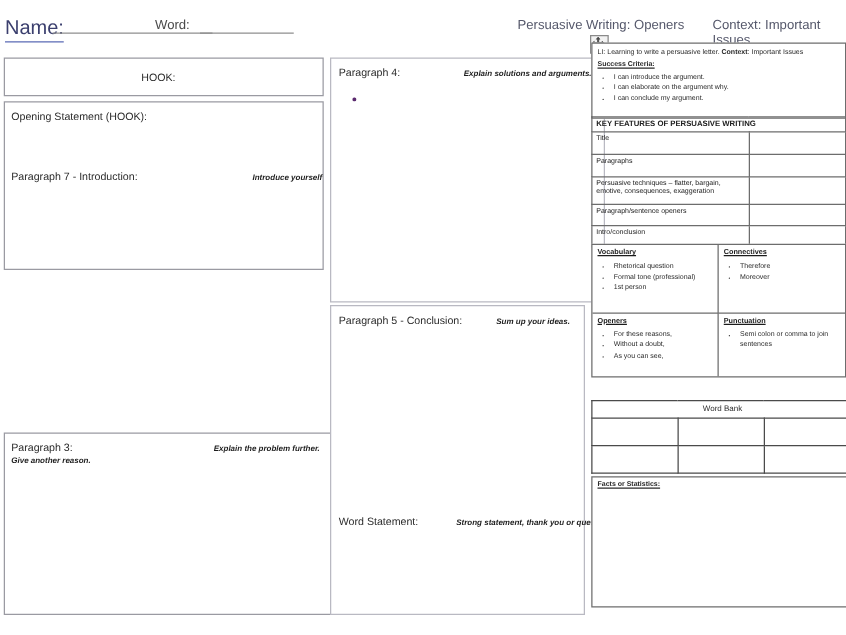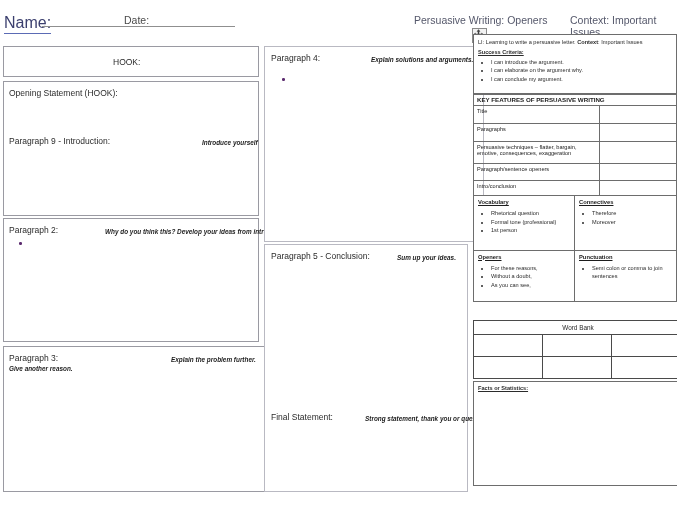--- a/index.html
+++ b/index.html
@@ -66,64 +66,59 @@
   .quadttl{font-size:5.8px;font-weight:bold;text-decoration:underline;color:#1c1c1c;}
 </style>
 </head>
 <body>
 
 <div class="page">
 
   <div class="hdr">
     <span class="name-lbl">Name:</span>
     <span class="name-rule"></span>
-    <span class="date-lbl">Date:</span>
+    <span class="date-lbl">Word:</span>
     <span class="date-rule"></span>
     <span class="ttl-a">Persuasive Writing: Openers</span>
     <span class="ttl-b">Context: Important Issues</span>
   </div>
 
   <div class="movecur">
     <svg width="11" height="11" viewBox="0 0 11 11">
       <path d="M5.5 0.6 L7 2.4 H6 V5 H8.6 V4 L10.4 5.5 L8.6 7 V6 H6 V8.6 H7 L5.5 10.4 L4 8.6 H5 V6 H2.4 V7 L0.6 5.5 L2.4 4 V5 H5 V2.4 H4 Z" fill="#4a4a4a" stroke="#2b2b2b" stroke-width="0.4"></path>
     </svg>
   </div>
 
   <div class="box" style="left:3px;top:46px;width:256px;height:31px;">
     <span class="lbl" style="left:109px;top:10px;">HOOK:</span>
   </div>
 
   <div class="box" style="left:3px;top:81px;width:256px;height:135px;text-align:right;">
     <span class="lbl" style="left:5px;top:6px;">Opening Statement (HOOK):</span>
-    <span class="lbl" style="left:5px;top:54px;">Paragraph 9 - Introduction:</span>
+    <span class="lbl" style="left:5px;top:54px;">Paragraph 7 - Introduction:</span>
     <span class="hint" style="left:198px;top:57px;">Introduce yourself</span>
   </div>
 
-  <div class="box" style="left:3px;top:218px;width:256px;height:124px;">
-    <span class="lbl" style="left:5px;top:6px;">Paragraph 2:</span>
-    <span class="hint" style="left:101px;top:9px;">Why do you think this? Develop your ideas from introduction.</span>
-    <span class="bullet" style="left:15px;top:23px;"></span>
-  </div>
 
   <div class="box" style="left:3px;top:346px;width:296px;height:146px;">
     <span class="lbl" style="left:5px;top:6px;">Paragraph 3:</span>
     <span class="hint" style="left:167px;top:9px;">Explain the problem further.</span>
     <span class="hint" style="left:5px;top:18px;">Give another reason.</span>
   </div>
 
   <div class="box soft" style="left:264px;top:46px;width:220px;height:196px;">
     <span class="lbl" style="left:6px;top:6px;">Paragraph 4:</span>
     <span class="hint" style="left:106px;top:9px;">Explain solutions and arguments.</span>
     <span class="bullet" style="left:17px;top:31px;"></span>
   </div>
 
   <div class="box soft" style="left:264px;top:244px;width:204px;height:248px;">
     <span class="lbl" style="left:6px;top:6px;">Paragraph 5 - Conclusion:</span>
     <span class="hint" style="left:132px;top:9px;">Sum up your ideas.</span>
-    <span class="lbl" style="left:6px;top:167px;">Final Statement:</span>
+    <span class="lbl" style="left:6px;top:167px;">Word Statement:</span>
     <span class="hint" style="left:100px;top:170px;">Strong statement, thank you or question.</span>
   </div>
 
   <div class="rpanel">
 
     <div class="rbox" style="left:0px;top:0px;width:204px;height:61px;padding:3px 4px;">
       <div class="ritem">
         <span>LI:</span>
         <span>Learning to write a persuasive letter.</span>
         <span class="rbold">Context</span><span>: Important Issues</span>

